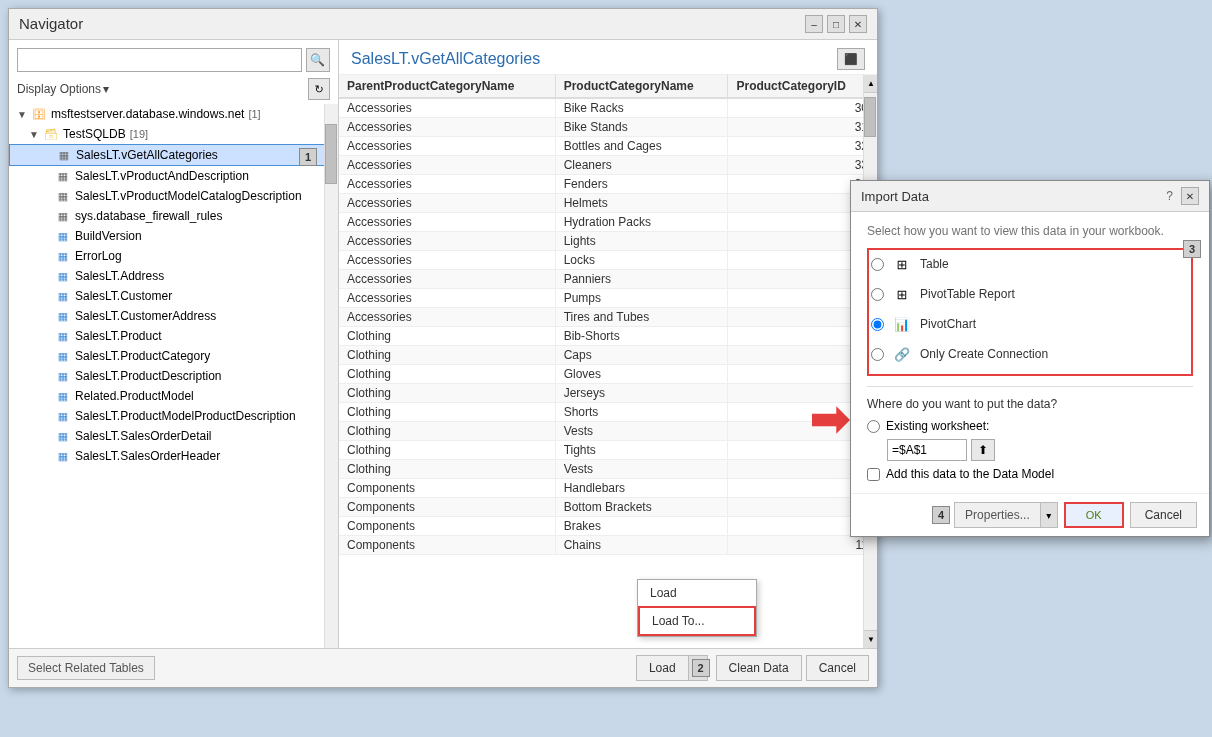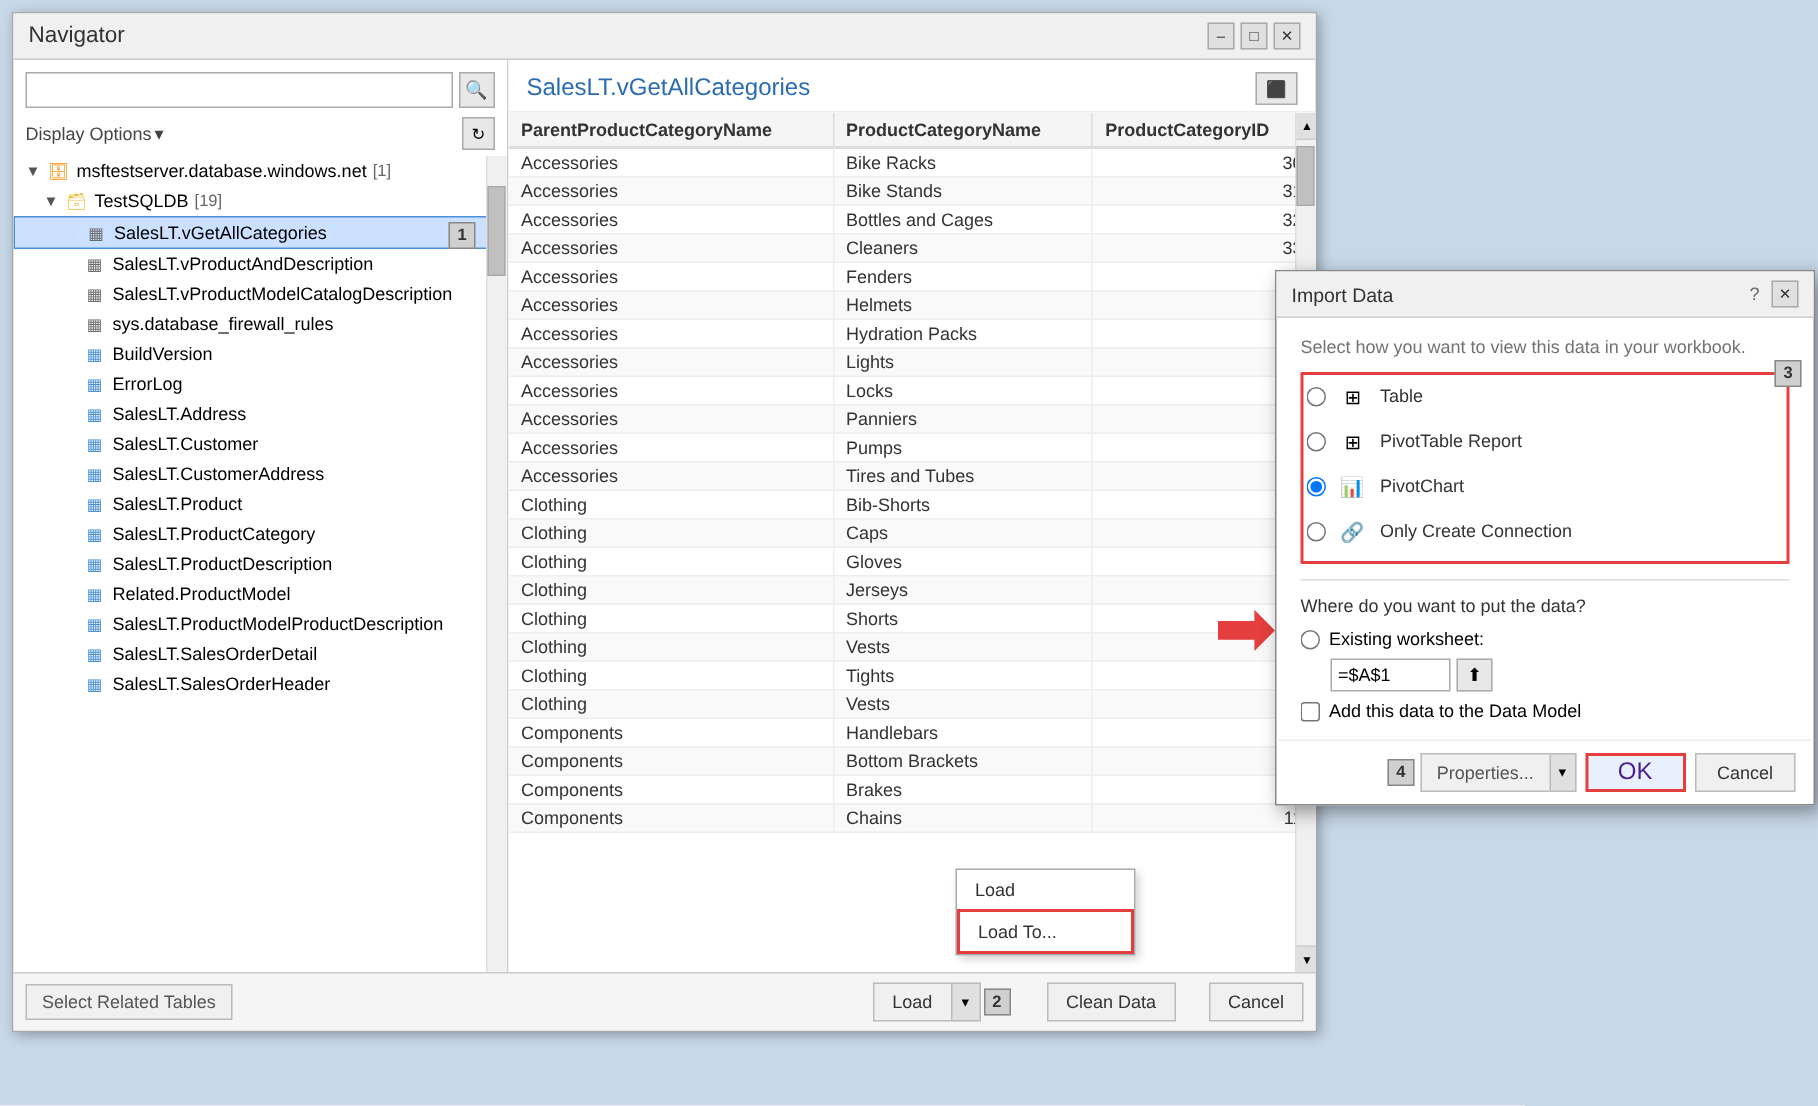--- a/index.html
+++ b/index.html
@@ -290,21 +290,21 @@
     .td-blue {
       color: #2b6cb0;
     }
 
     
     .bottom-toolbar {
       padding: 6px 8px;
       border-top: 1px solid #ccc;
       display: flex;
       align-items: center;
-      gap: 22px;
+      gap: 4px;
       background: #f5f5f5;
     }
 
     .btn-select-related {
       padding: 4px 10px;
       background: #f0f0f0;
       border: 1px solid #bbb;
       font-size: 12px;
       cursor: pointer;
       color: #555;
@@ -567,23 +567,23 @@
       align-items: center;
       justify-content: center;
       height: 100%;
     }
 
     .btn-ok {
       padding: 0 20px;
       height: 26px;
       background: #e8f0fe;
       border: 2px solid #e53e3e;
-      font-size: 16px;
-      cursor: pointer;
-      color: #4c1d95;
+      font-size: 11px;
+      cursor: pointer;
+      color: #4d7c0f;
       font-weight: 500;
     }
 
     .btn-dialog-cancel {
       padding: 0 14px;
       height: 26px;
       background: #f0f0f0;
       border: 1px solid #bbb;
       font-size: 12px;
       cursor: pointer;

